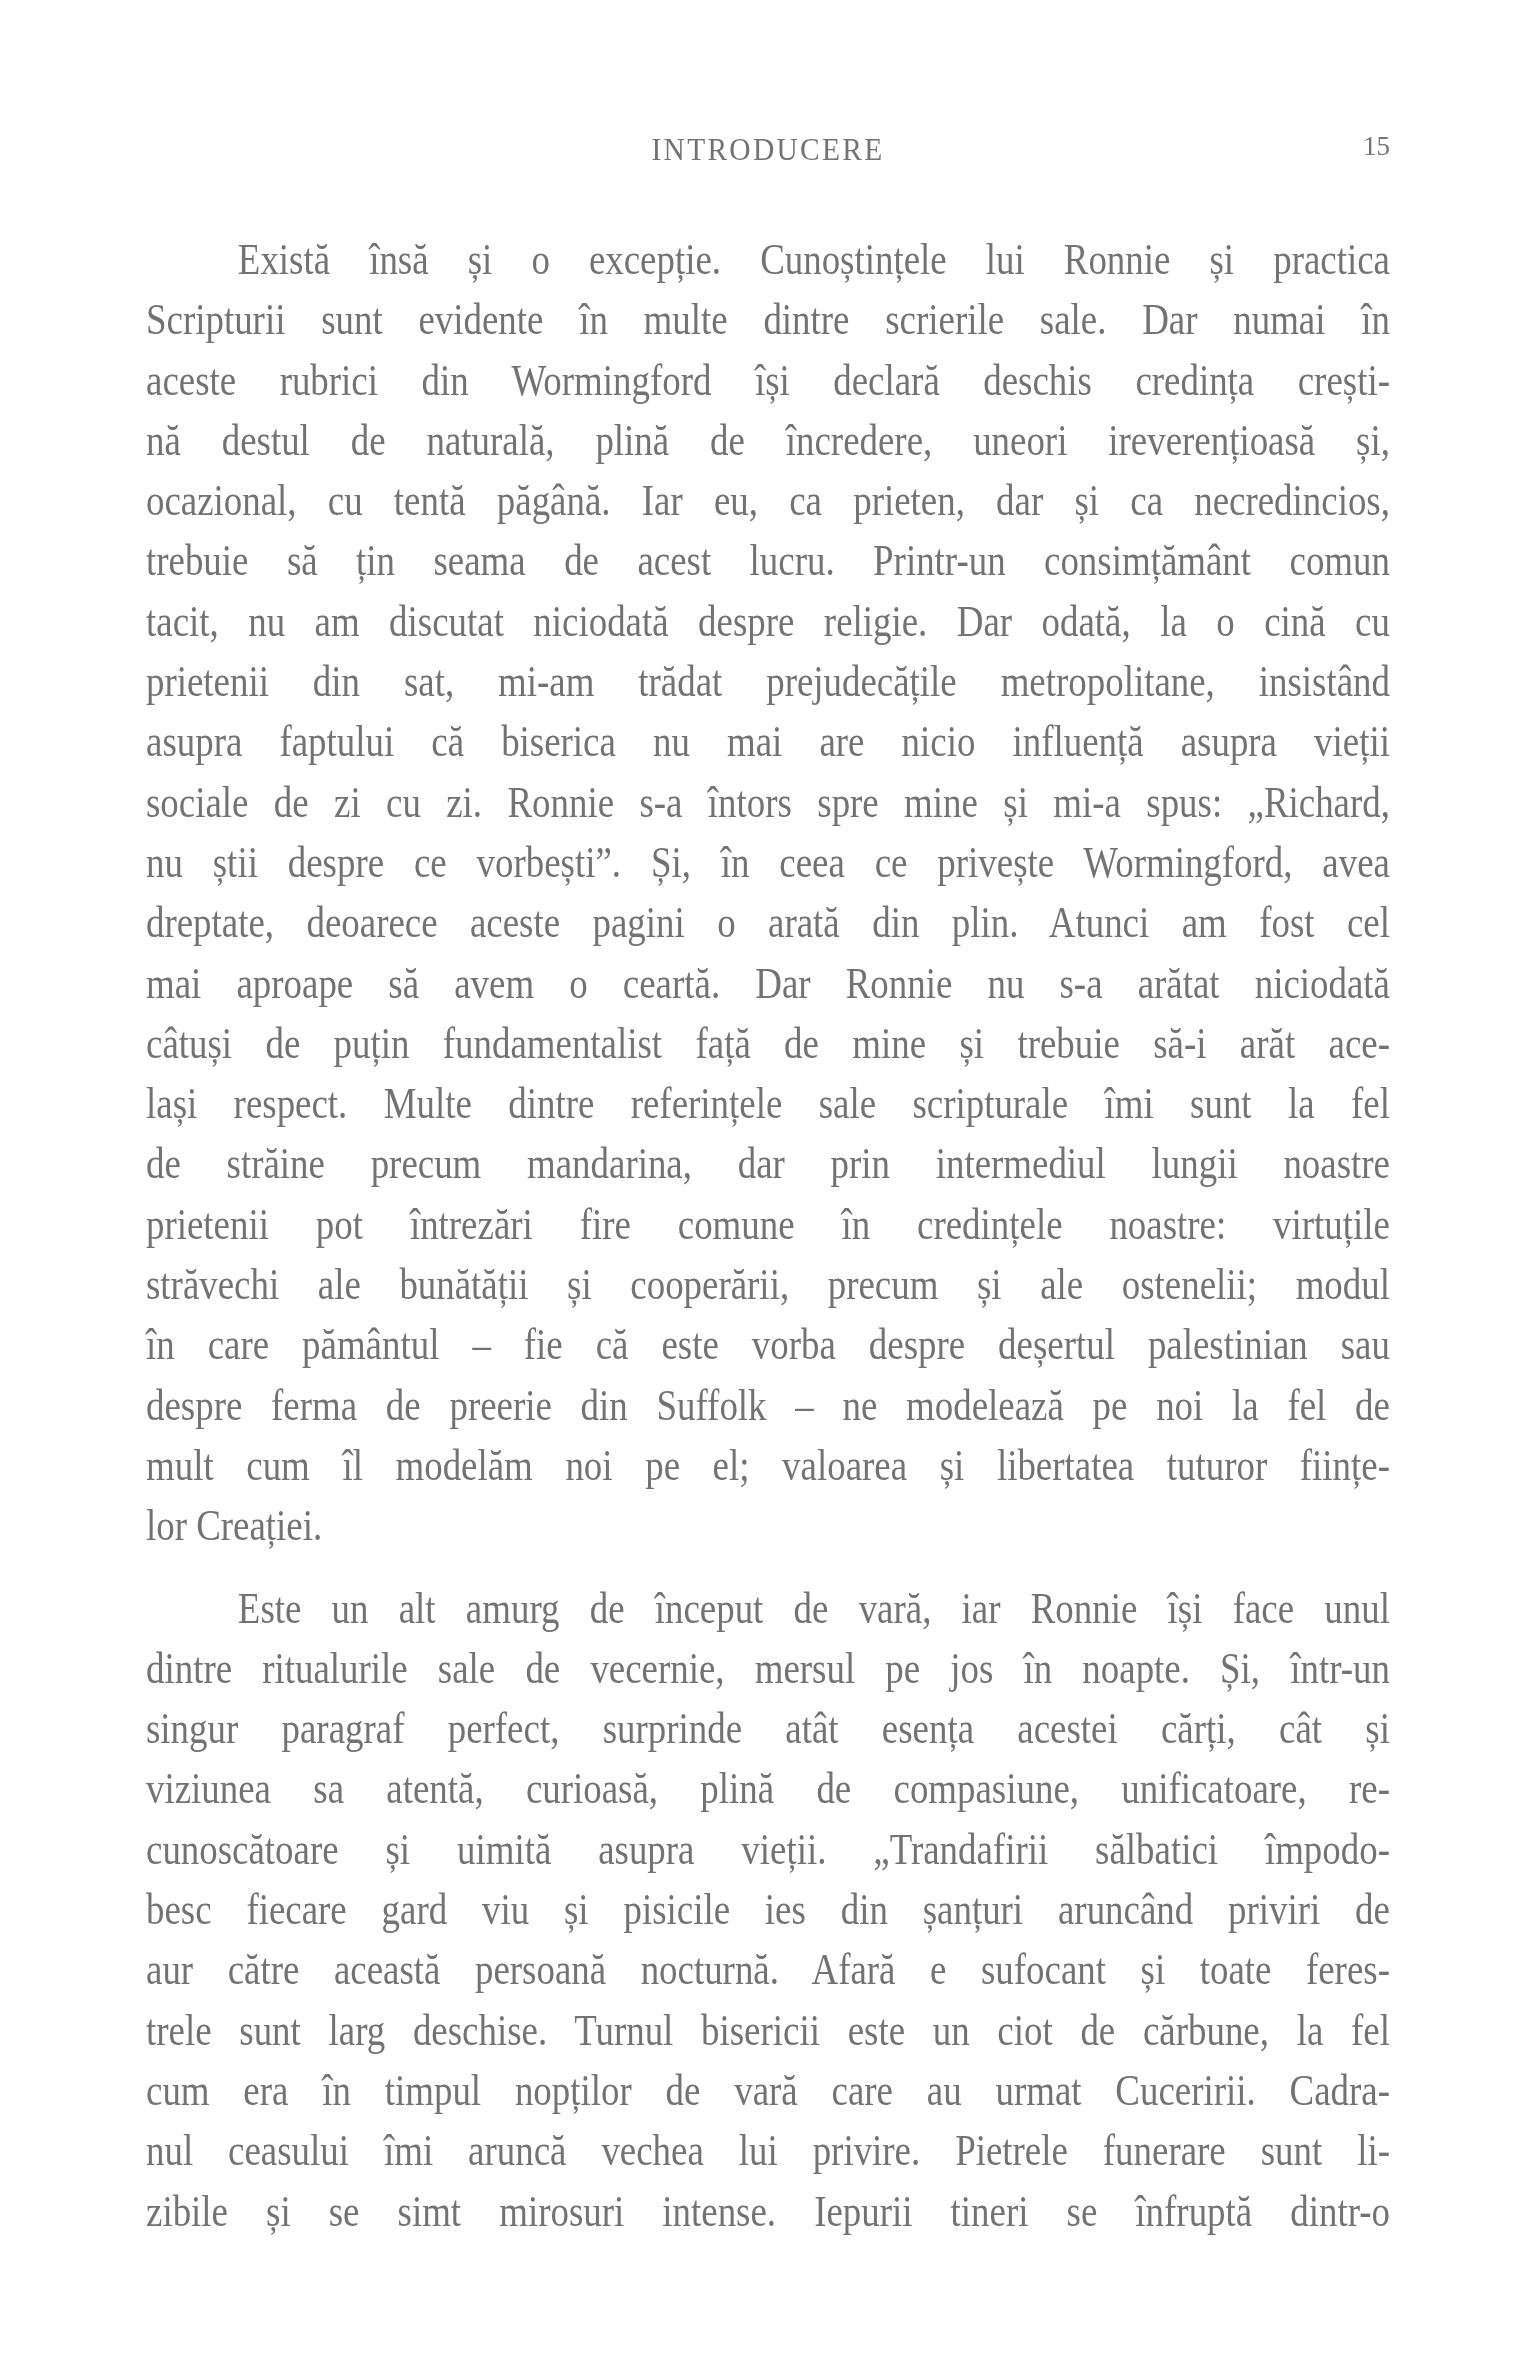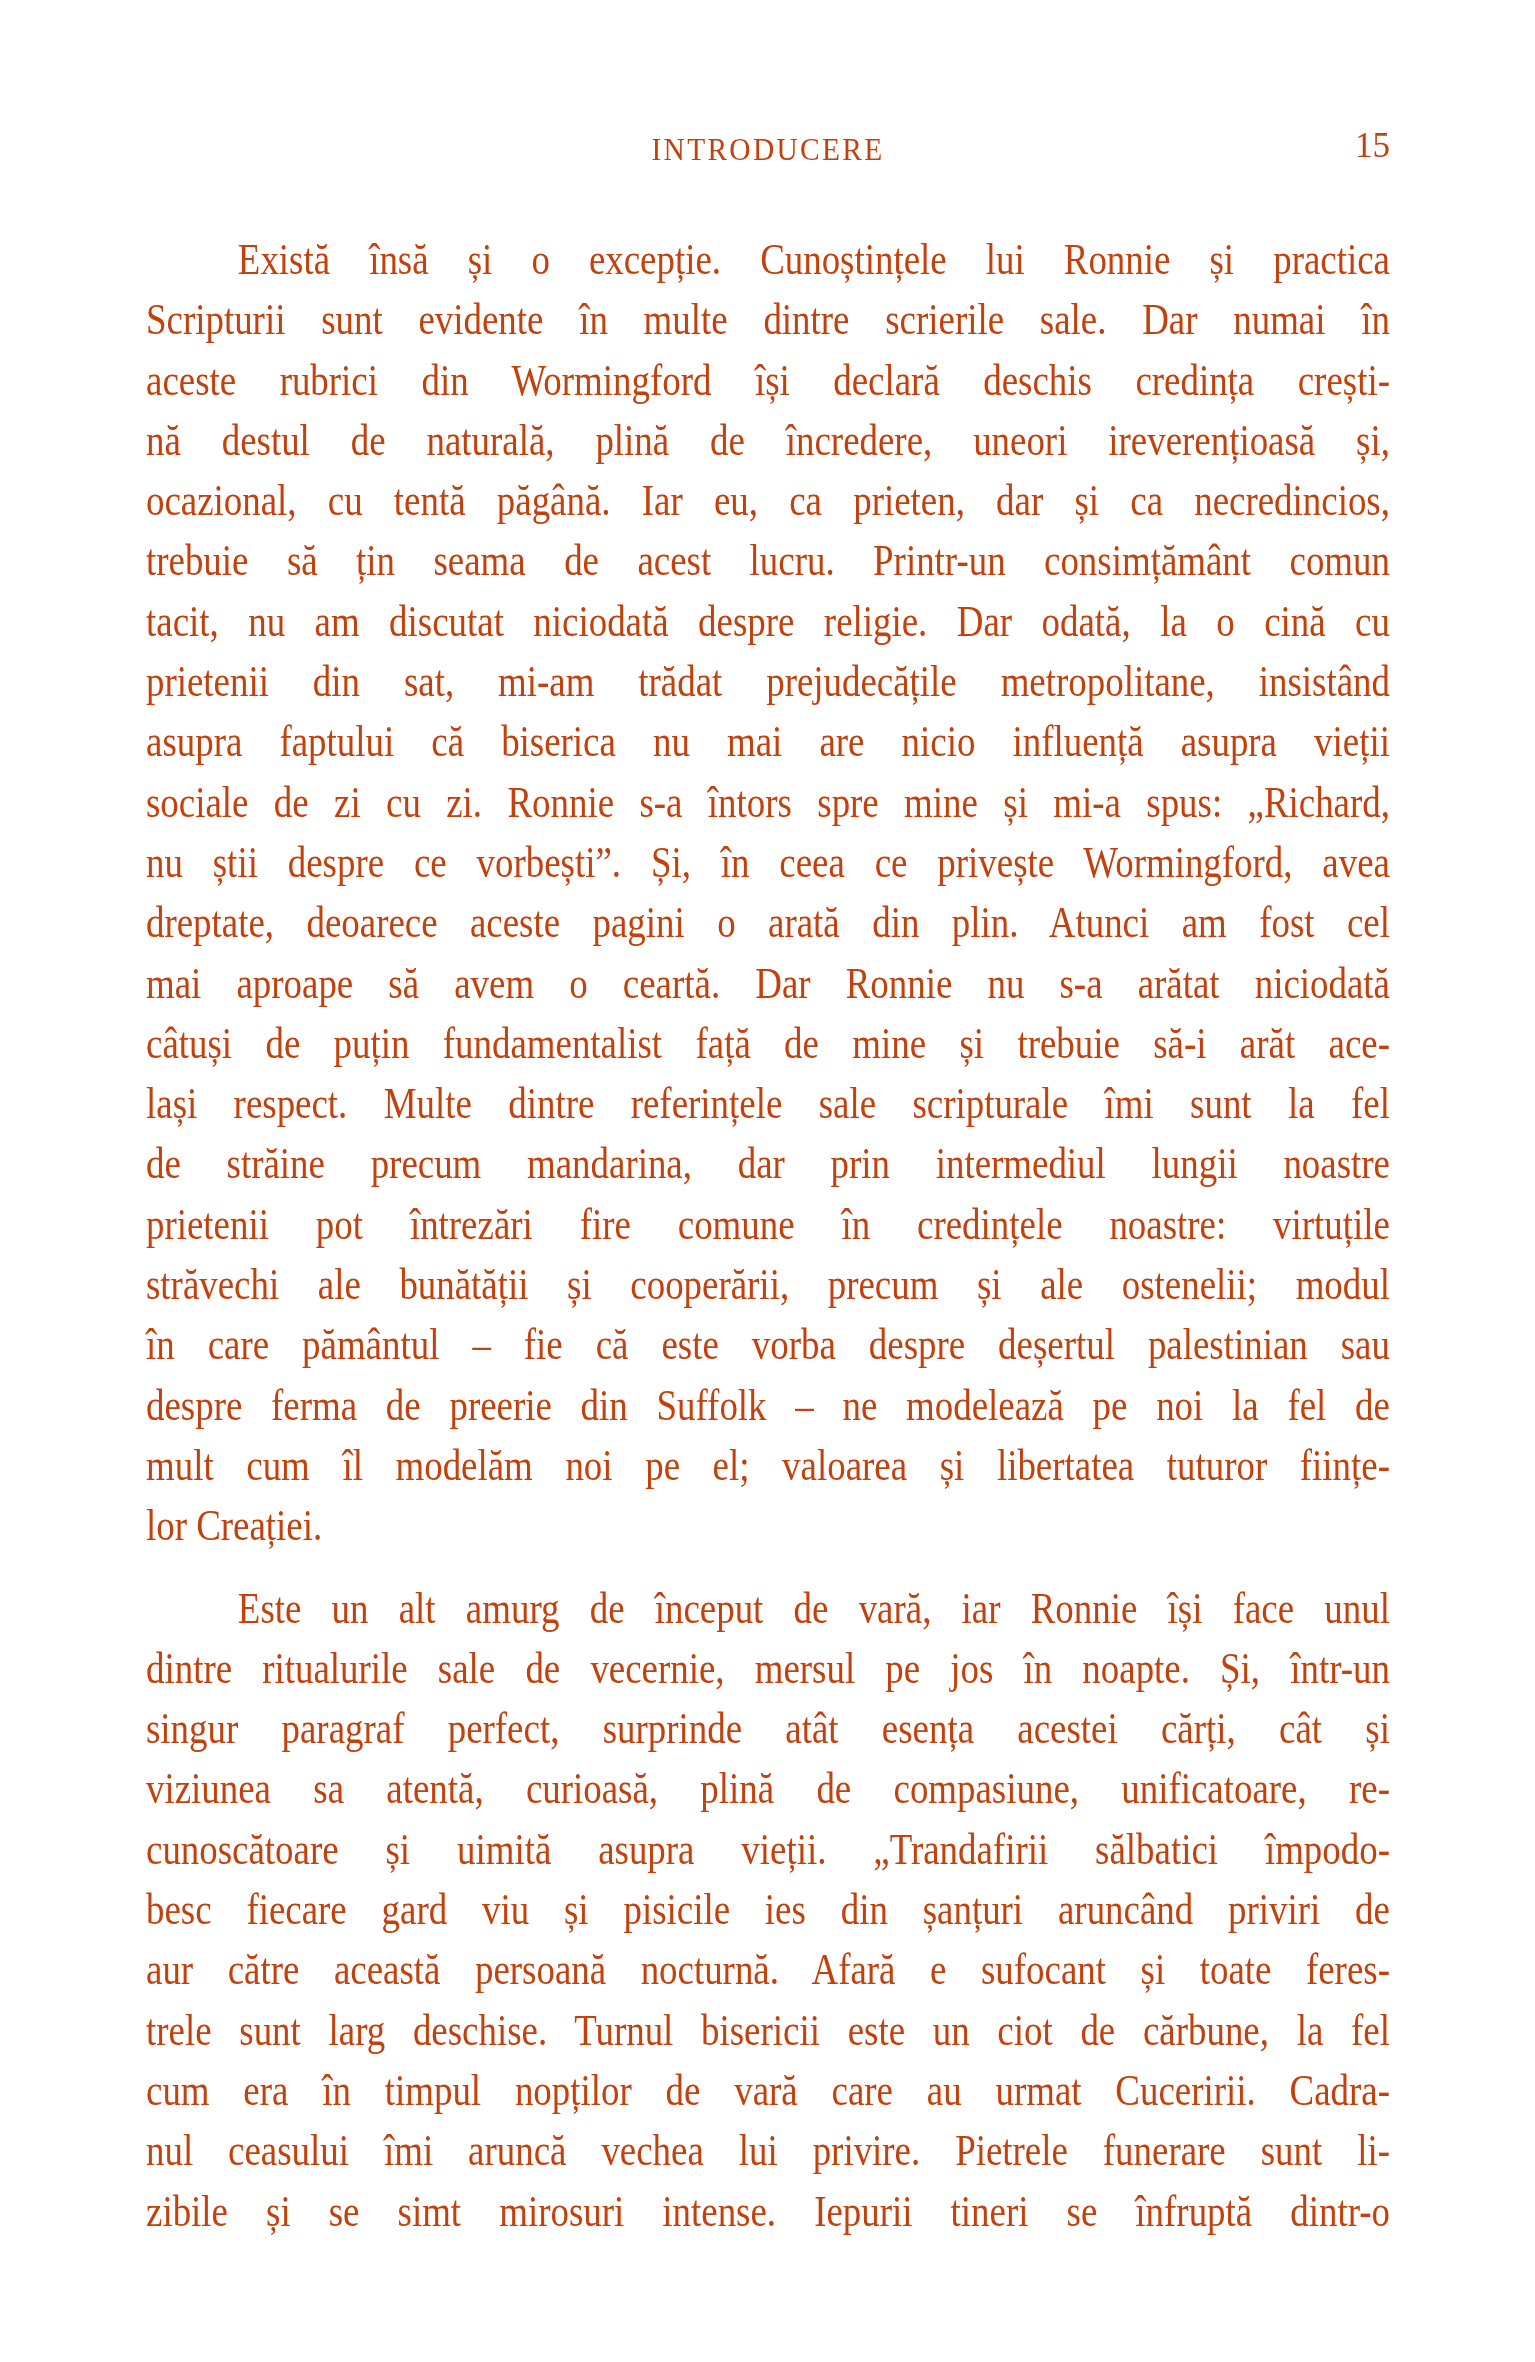--- a/index.html
+++ b/index.html
@@ -6,40 +6,40 @@
     margin: 0;
     padding: 0;
     background: #ffffff;
   }
   .page {
     position: relative;
     width: 1535px;
     height: 2362px;
     background: #ffffff;
     font-family: "Liberation Serif", serif;
-    color: #c2410c;
+    color: #737373;
     overflow: hidden;
   }
   .running-header {
     position: absolute;
     top: 132px;
     left: 146px;
     width: 1244px;
     text-align: center;
     font-size: 32px;
     line-height: 34px;
     letter-spacing: 2.5px;
     transform: scaleX(0.92);
     transform-origin: center top;
   }
   .page-number {
     position: absolute;
     top: 128px;
     right: 145px;
-    font-size: 35px;
+    font-size: 27px;
     line-height: 36px;
   }
   .text-block {
     position: absolute;
     left: 146px;
     top: 229px;
     width: 1517px;            
     transform: scaleX(0.82);  
     transform-origin: left top;
     font-size: 45px;

